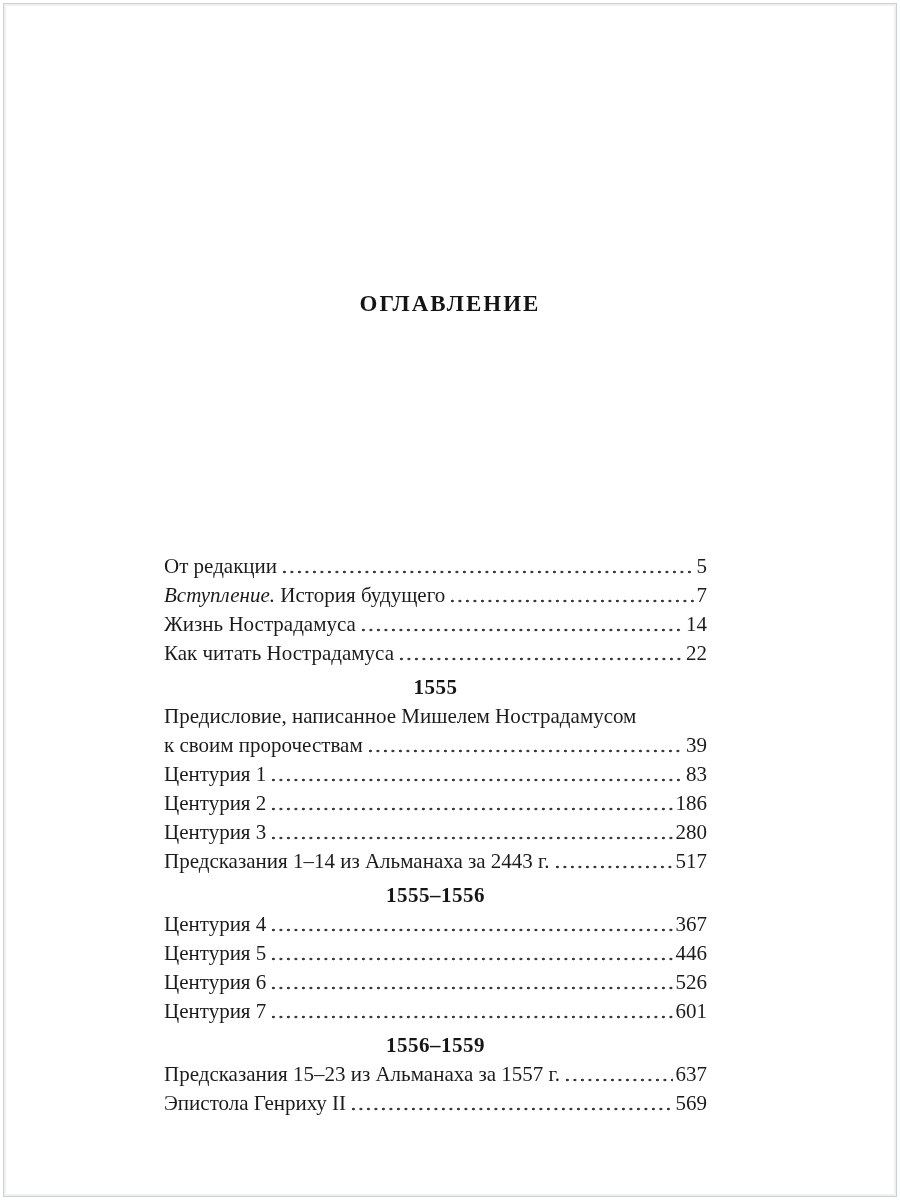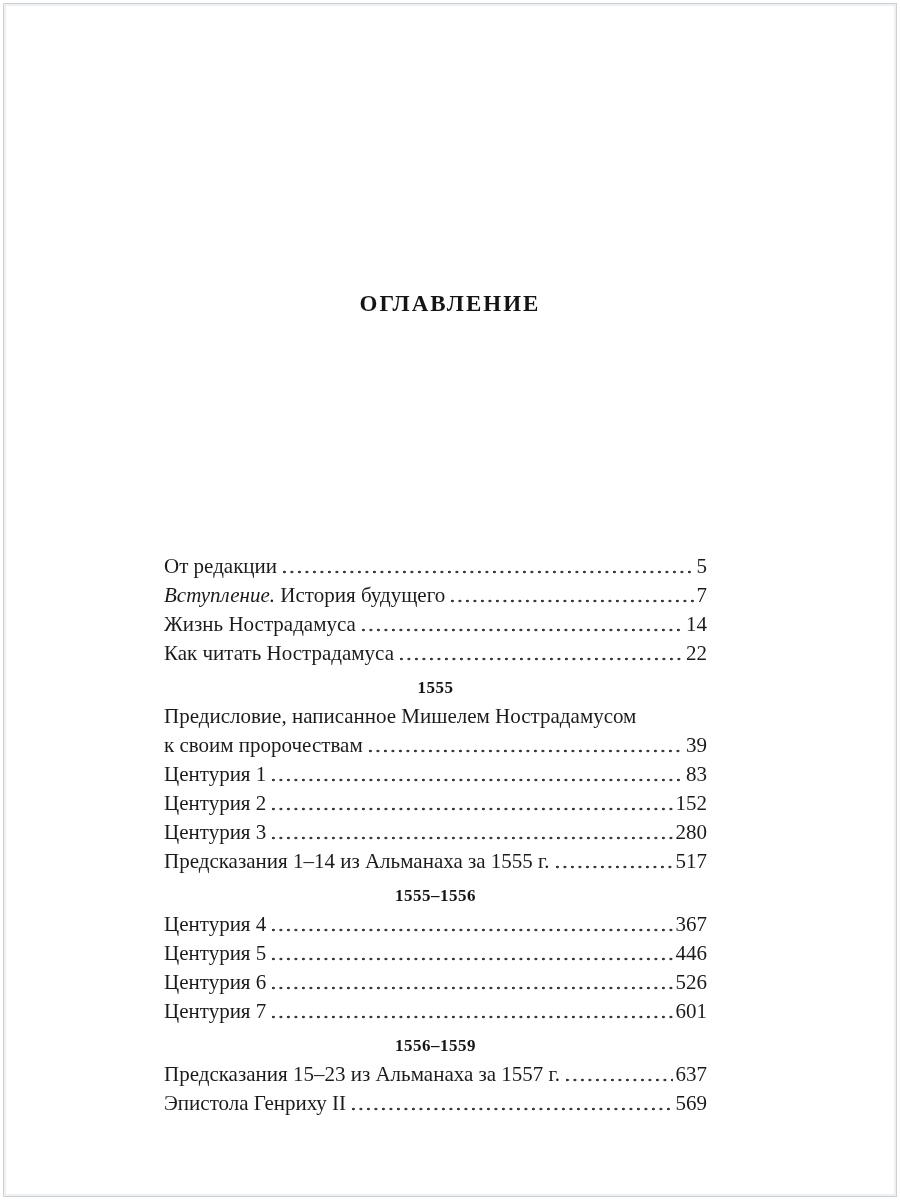--- a/index.html
+++ b/index.html
@@ -45,21 +45,21 @@
     align-self: flex-end;
     height: 4px;
     margin: 0 3px 7px 6px;
     background-image: radial-gradient(circle at 1.5px 2px, #3a3a3a 1.25px, rgba(0,0,0,0) 1.6px);
     background-size: 7.5px 4px;
     background-repeat: repeat-x;
   }
   .pg { white-space: nowrap; }
   .line1 { white-space: nowrap; }
   .sec-heading {
-    font-size: 17px;
+    font-size: 21px;
     line-height: 29px;
     font-weight: bold;
     text-align: center;
     letter-spacing: 0.5px;
     margin-top: 5px;
     color: #161616;
   }
 </style>
 </head>
 <body>
@@ -105,29 +105,29 @@
         </div>
       </div>
       <div class="row">
         <span class="lbl">Центурия 1</span>
         <span class="dots"></span>
         <span class="pg">83</span>
       </div>
       <div class="row">
         <span class="lbl">Центурия 2</span>
         <span class="dots"></span>
-        <span class="pg">152</span>
+        <span class="pg">186</span>
       </div>
       <div class="row">
         <span class="lbl">Центурия 3</span>
         <span class="dots"></span>
         <span class="pg">280</span>
       </div>
       <div class="row">
-        <span class="lbl">Предсказания 1–14 из Альманаха за 1555 г.</span>
+        <span class="lbl">Предсказания 1–14 из Альманаха за 2443 г.</span>
         <span class="dots"></span>
         <span class="pg">517</span>
       </div>
     </section>
 
     <section>
       <h2 class="sec-heading">1555–1556</h2>
       <div class="row">
         <span class="lbl">Центурия 4</span>
         <span class="dots"></span>

